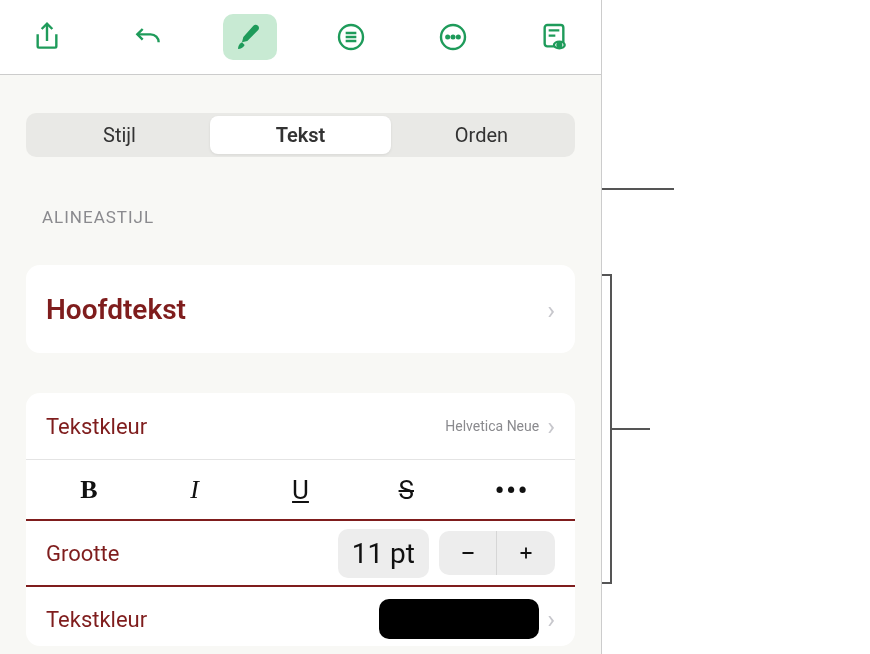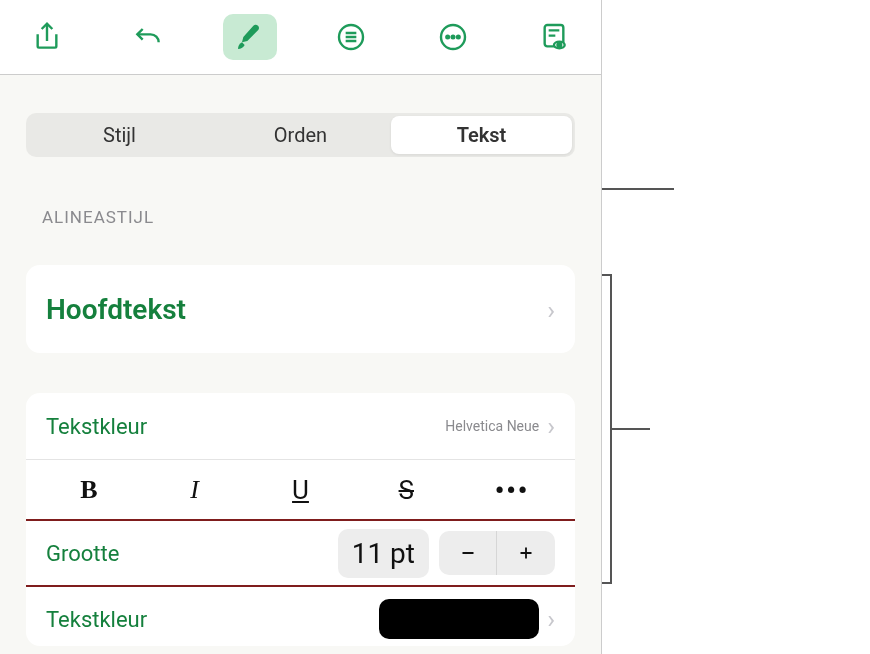--- a/index.html
+++ b/index.html
@@ -81,21 +81,21 @@
       overflow: hidden;
     }
     .row {
       display: flex;
       align-items: center;
       padding: 0 20px;
       min-height: 66px;
       border-top: 2px solid #7f1d1d;
     }
     .row:first-child { border-top: none; }
-    .row-title { font-size: 22px; color: #15803d; flex: 0 0 auto; }
+    .row-title { font-size: 22px; color: #7f1d1d; flex: 0 0 auto; }
     .row .spacer { flex: 1; }
     .chevron { color: #c7c7cc; font-size: 26px; margin-left: 8px; }
     .detail-text { color: #8a8a8e; font-size: 14px; }
 
     .hoofd { min-height: 90px; }
     .hoofd .row-title { font-size: 28px; font-weight: 600; }
 
     .bisu-row {
       display: flex;
       align-items: center;
@@ -209,22 +209,22 @@
           <path d="M8 7h8M8 11h5"></path>
           <ellipse cx="16" cy="18" rx="4" ry="2.5" fill="#fff"></ellipse>
           <circle cx="16" cy="18" r="1.4" fill="currentColor"></circle>
         </svg>
       </div>
     </div>
 
     <div class="seg-wrap">
       <div class="seg">
         <div class="seg-item">Stijl</div>
+        <div class="seg-item active">Tekst</div>
         <div class="seg-item">Orden</div>
-        <div class="seg-item active">Tekst</div>
       </div>
     </div>
 
     <div class="section-header">ALINEASTIJL</div>
 
     <div class="card">
       <div class="row hoofd">
         <div class="row-title">Hoofdtekst</div>
         <div class="spacer"></div>
         <div class="chevron">›</div>

